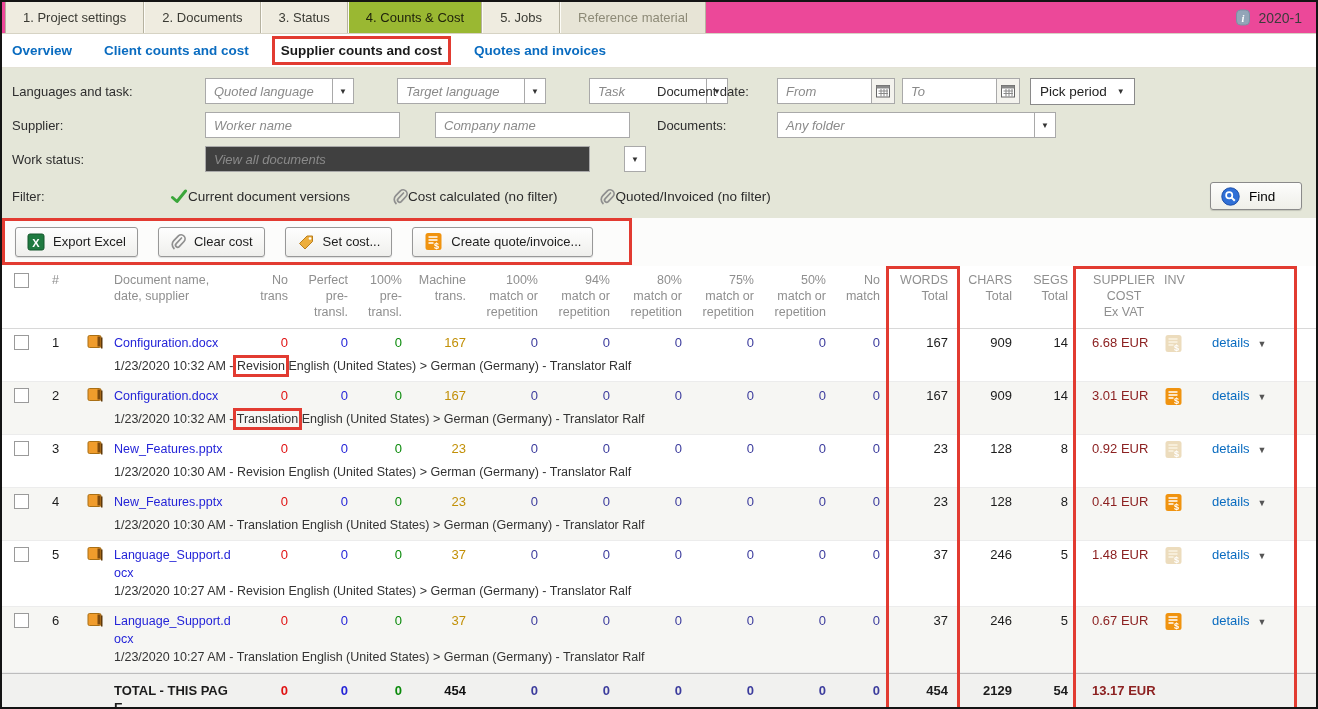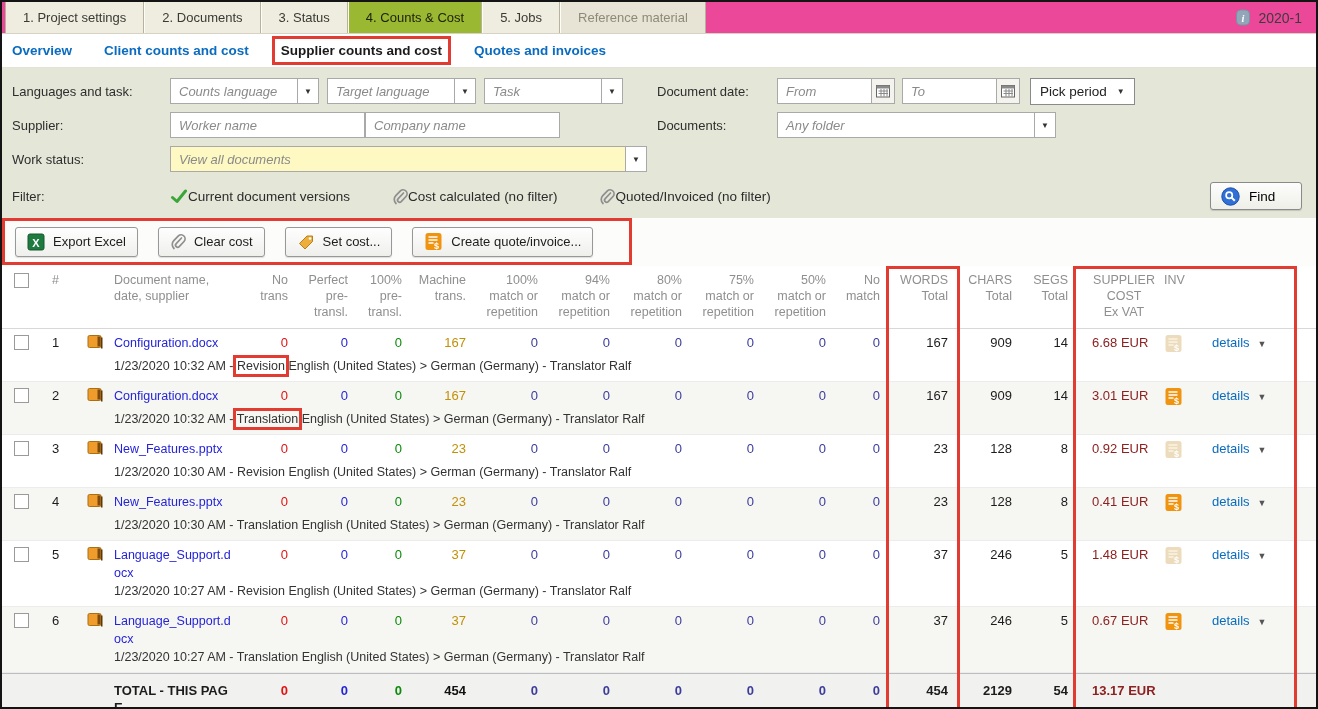--- a/index.html
+++ b/index.html
@@ -17,31 +17,31 @@
   .badge-area { margin-left:auto; margin-right:14px; display:flex; align-items:center; gap:7px; font-size:14px; color:#3c3c3c; }
 
   
   .subtabs { height:34px; background:#fff; display:flex; align-items:center; padding-left:10px; gap:32px; border-bottom:1px solid #e4e2d6; }
   .subtab { font-size:13.5px; font-weight:bold; color:#0a6cc0; cursor:pointer; position:relative; }
   .subtab.active { color:#1a1a1a; cursor:default; }
   .subtab.boxed::after { content:""; position:absolute; left:-9px; right:-9px; top:-7px; bottom:-7px; border:3px solid var(--ann); }
 
   
   .filter-panel { height:150px; background:#e4e6d8; padding-top:6px; }
-  .fp-row { height:34px; display:flex; align-items:center; position:relative; padding-left:10px; }
+  .fp-row { height:34px; display:flex; align-items:center; position:relative; padding-left:10px;gap:35px; }
   .fp-label { width:158px; font-size:13px; color:#2e2e2e; flex:0 0 auto; }
   .sel, .inp { height:26px; background:#fff; border:1px solid #a9a9a9; display:flex; align-items:center; padding:0 8px; font-size:13px; }
   .ph { font-style:italic; color:#8a8a8a; }
   .inp { font-style:italic; color:#8a8a8a; font-family:inherit; }
   input.inp::placeholder { font-style:italic; color:#8a8a8a; }
   .arrow-btn { height:26px; width:22px; background:#fff; border:1px solid #a9a9a9; margin-left:-1px; display:flex; align-items:center; justify-content:center; cursor:pointer; }
   .dd { font-size:8px; color:#333; }
   .grp { display:flex; margin-right:8px; }
   .w128 { width:128px; } .w118 { width:118px; } .w195 { width:195px; } .w95 { width:95px; }
-  .w385 { width:456px; background:#fef9c3; } .w258 { width:258px; }
+  .w385 { width:385px; background:#404040; } .w258 { width:258px; }
   .fp-right { position:absolute; left:655px; top:0; height:100%; display:flex; align-items:center; }
   .fp-rlabel { width:120px; font-size:13px; color:#2e2e2e; flex:0 0 auto; }
   .cal-btn { height:26px; width:24px; border:1px solid #a9a9a9; background:#f4f3ee; margin-left:-1px; display:flex; align-items:center; justify-content:center; cursor:pointer; }
   .pick-btn { height:27px; margin-left:10px; border:1px solid #8a8a8a; background:#fff; display:flex; align-items:center; gap:10px; padding:0 9px; font-size:13.5px; color:#222; cursor:pointer; }
   .filter-row { height:40px; display:flex; align-items:center; position:relative; padding-left:10px; }
   .fitem { display:flex; align-items:center; font-size:13.5px; color:#2c2c2c; margin-right:42px; cursor:pointer; }
   .find-btn { position:absolute; right:14px; top:6px; height:28px; width:92px; border:1px solid #8a8a8a; border-radius:3px;
               background:linear-gradient(#fdfdfc,#efefe9); display:flex; align-items:center; gap:9px; padding:0 10px; font-size:13.5px; cursor:pointer; box-shadow:0 1px 1px rgba(0,0,0,.15); }
 
   
@@ -117,21 +117,21 @@
       <div class="subtab">Client counts and cost</div>
       <div class="subtab active boxed">Supplier counts and cost</div>
       <div class="subtab">Quotes and invoices</div>
     </div>
 
   <div class="filter-panel">
     <div class="fp-row">
       <div class="fp-label">Languages and task:</div>
       <div class="grp">
         <div class="sel w128">
-            <span class="ph">Counts language</span>
+            <span class="ph">Quoted language</span>
           </div>
         <button class="arrow-btn">
             <span class="dd">▼</span>
           </button>
       </div>
       <div class="grp">
         <div class="sel w128">
             <span class="ph">Target language</span>
           </div>
         <button class="arrow-btn">

